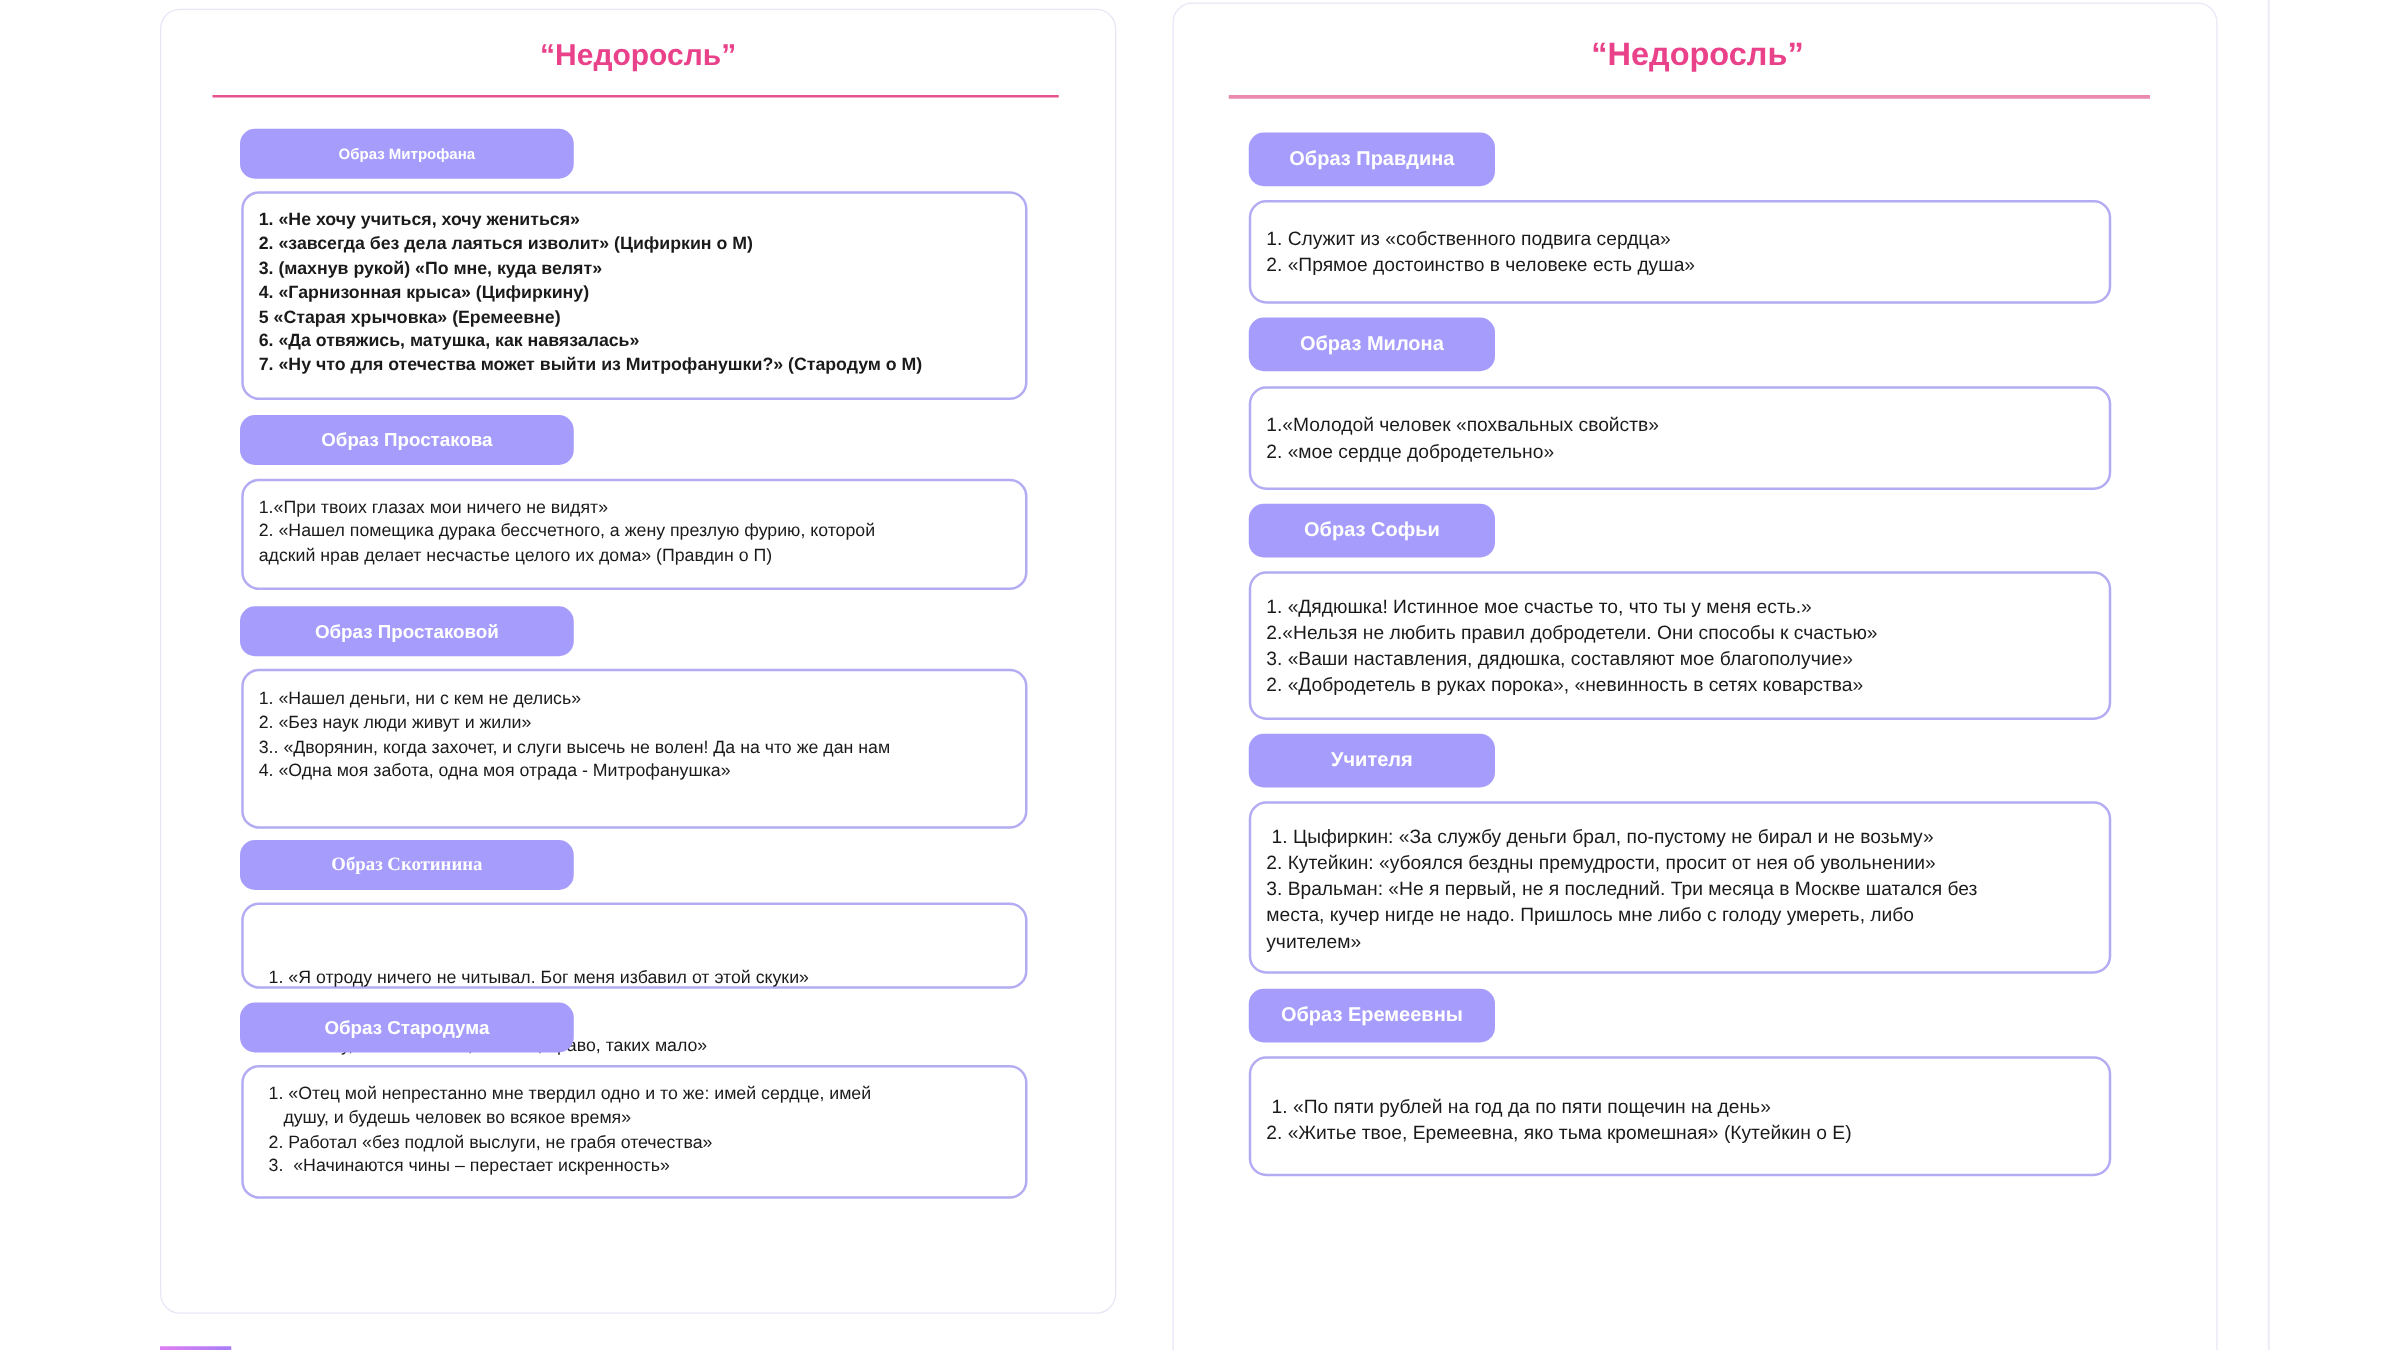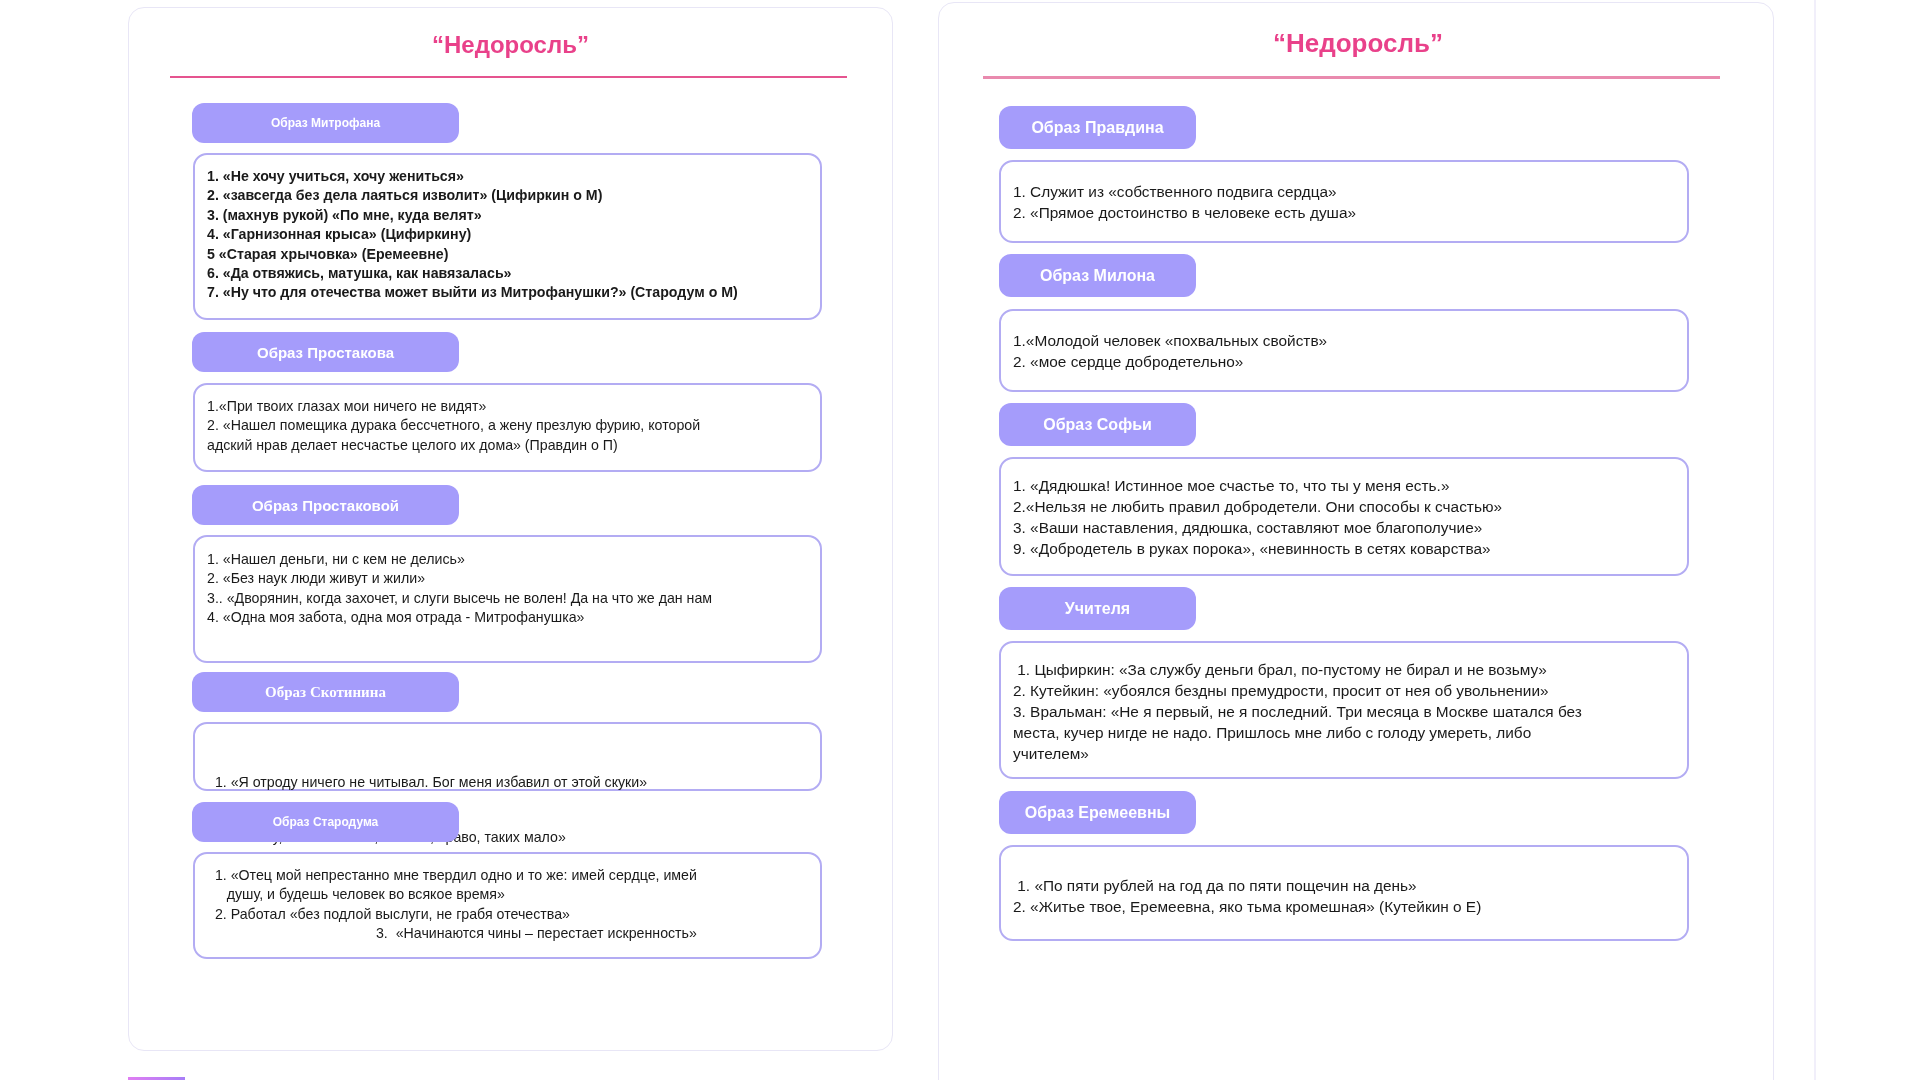--- a/index.html
+++ b/index.html
@@ -81,27 +81,27 @@
   <li>4. «Одна моя забота, одна моя отрада - Митрофанушка»</li>
 </ul>
 
 <div class="pill" style="left:192px; top:672px; width:267px; height:40px; font-size:15px;font-family:Liberation Serif, serif;">Образ Скотинина</div>
 <div class="box" style="left:193px; top:722px; width:629px; height:69px;"></div>
 <ul class="lines left-lines" style="left:207px; top:737px; white-space:pre;">
   <li style="white-space:pre;">  1. «Я отроду ничего не читывал. Бог меня избавил от этой скуки»</li>
   <li style="white-space:pre;">  2. «Скажу, не похвалясь, каков я, право, таких мало»</li>
 </ul>
 
-<div class="pill" style="left:192px; top:802px; width:267px; height:40px; font-size:12px;">Образ Стародума</div>
+<div class="pill" style="left:192px; top:802px; width:267px; height:40px; font-size:15px;">Образ Стародума</div>
 <div class="box" style="left:193px; top:852px; width:629px; height:107px;"></div>
 <ul class="lines left-lines" style="left:207px; top:866px;">
   <li style="white-space:pre;">  1. «Отец мой непрестанно мне твердил одно и то же: имей сердце, имей</li>
   <li style="white-space:pre;">     душу, и будешь человек во всякое время»</li>
   <li style="white-space:pre;">  2. Работал «без подлой выслуги, не грабя отечества»</li>
-  <li style="white-space:pre;text-align:right;">  3.  «Начинаются чины – перестает искренность»</li>
+  <li style="white-space:pre;">  3.  «Начинаются чины – перестает искренность»</li>
 </ul>
 
 <div class="card card-right"></div>
 <div class="title" style="left:938px; width:840px; top:28px; font-size:26px;">“Недоросль”</div>
 <div class="rule r2" style="left:983px; top:76px; width:737px;"></div>
 
 <div class="pill" style="left:999px; top:106px; width:197px; height:43px; font-size:16px;">Образ Правдина</div>
 <div class="box" style="left:999px; top:160px; width:690px; height:83px;"></div>
 <ul class="lines right-lines" style="left:1013px; top:181px;">
   <li>1. Служит из «собственного подвига сердца»</li>
@@ -114,21 +114,21 @@
   <li>1.«Молодой человек «похвальных свойств»</li>
   <li>2. «мое сердце добродетельно»</li>
 </ul>
 
 <div class="pill" style="left:999px; top:403px; width:197px; height:43px; font-size:16px;">Образ Софьи</div>
 <div class="box" style="left:999px; top:457px; width:690px; height:119px;"></div>
 <ul class="lines right-lines" style="left:1013px; top:475px;">
   <li>1. «Дядюшка! Истинное мое счастье то, что ты у меня есть.»</li>
   <li>2.«Нельзя не любить правил добродетели. Они способы к счастью»</li>
   <li>3. «Ваши наставления, дядюшка, составляют мое благополучие»</li>
-  <li>9. «Добродетель в руках порока», «невинность в сетях коварства»</li>
+  <li>2. «Добродетель в руках порока», «невинность в сетях коварства»</li>
 </ul>
 
 <div class="pill" style="left:999px; top:587px; width:197px; height:43px; font-size:16px;">Учителя</div>
 <div class="box" style="left:999px; top:641px; width:690px; height:138px;"></div>
 <ul class="lines right-lines" style="left:1013px; top:659px;">
   <li style="white-space:pre;"> 1. Цыфиркин: «За службу деньги брал, по-пустому не бирал и не возьму»</li>
   <li>2. Кутейкин: «убоялся бездны премудрости, просит от нея об увольнении»</li>
   <li>3. Вральман: «Не я первый, не я последний. Три месяца в Москве шатался без</li>
   <li>места, кучер нигде не надо. Пришлось мне либо с голоду умереть, либо</li>
   <li>учителем»</li>

